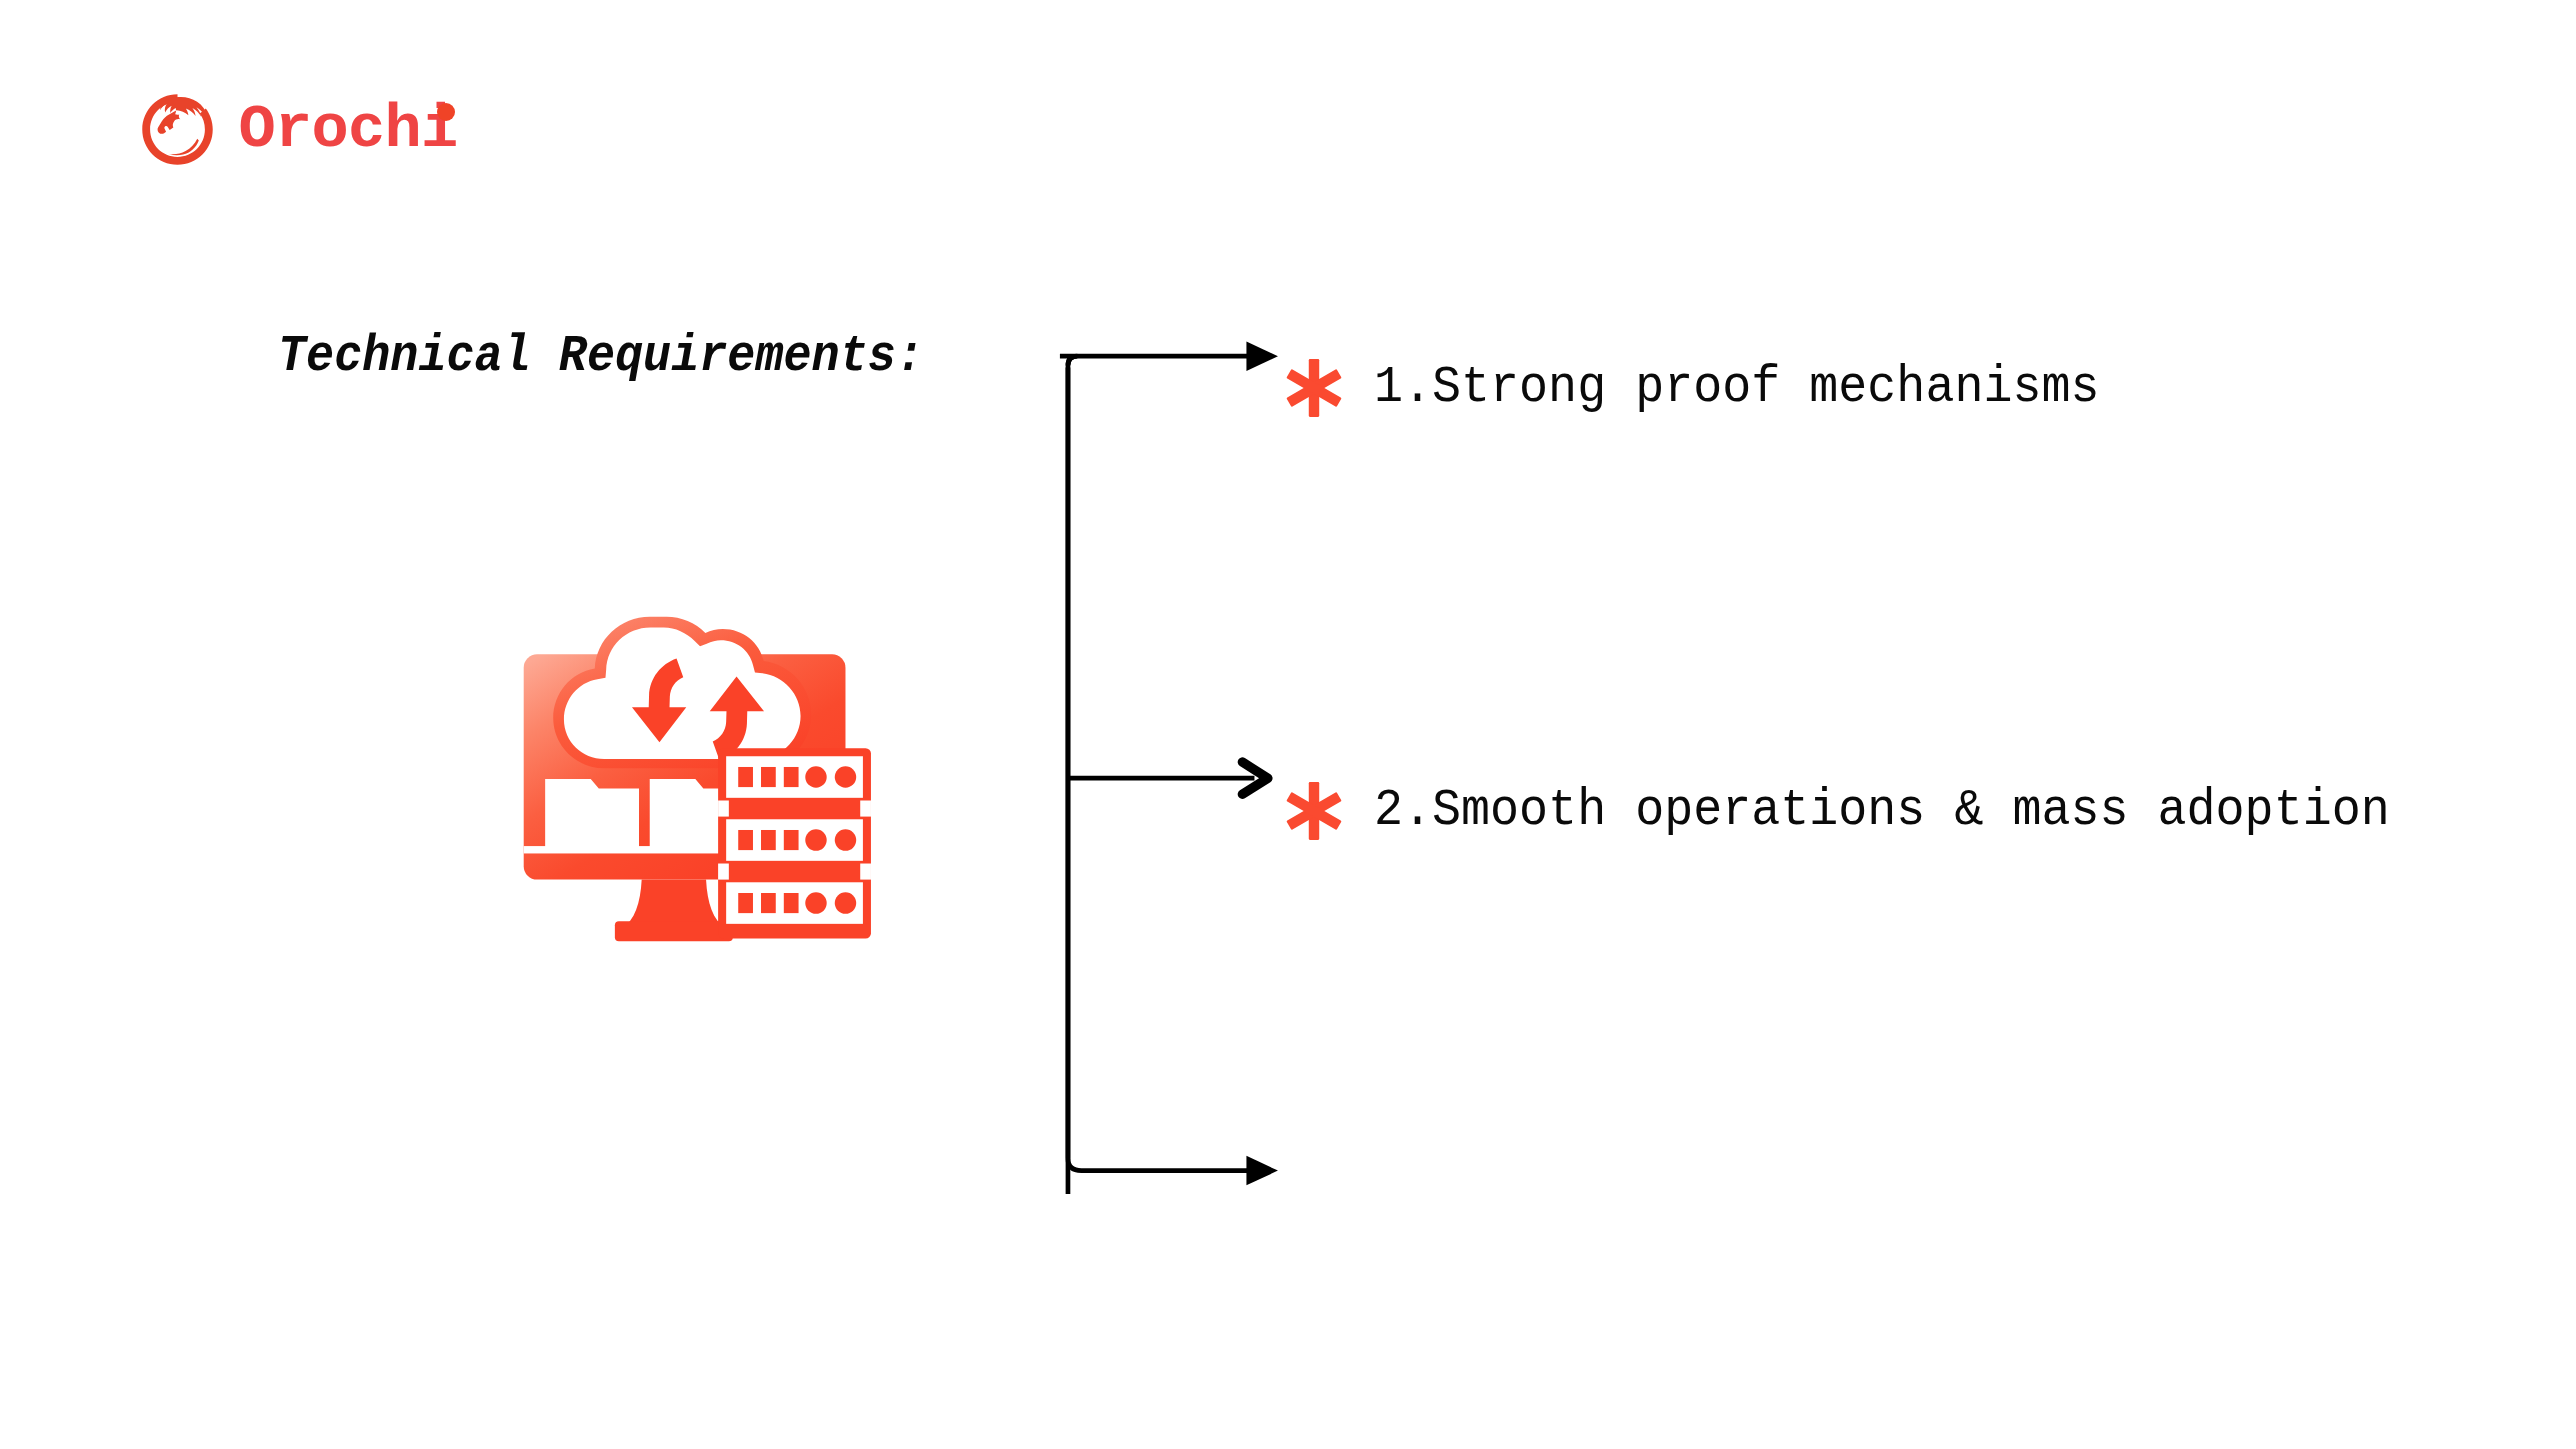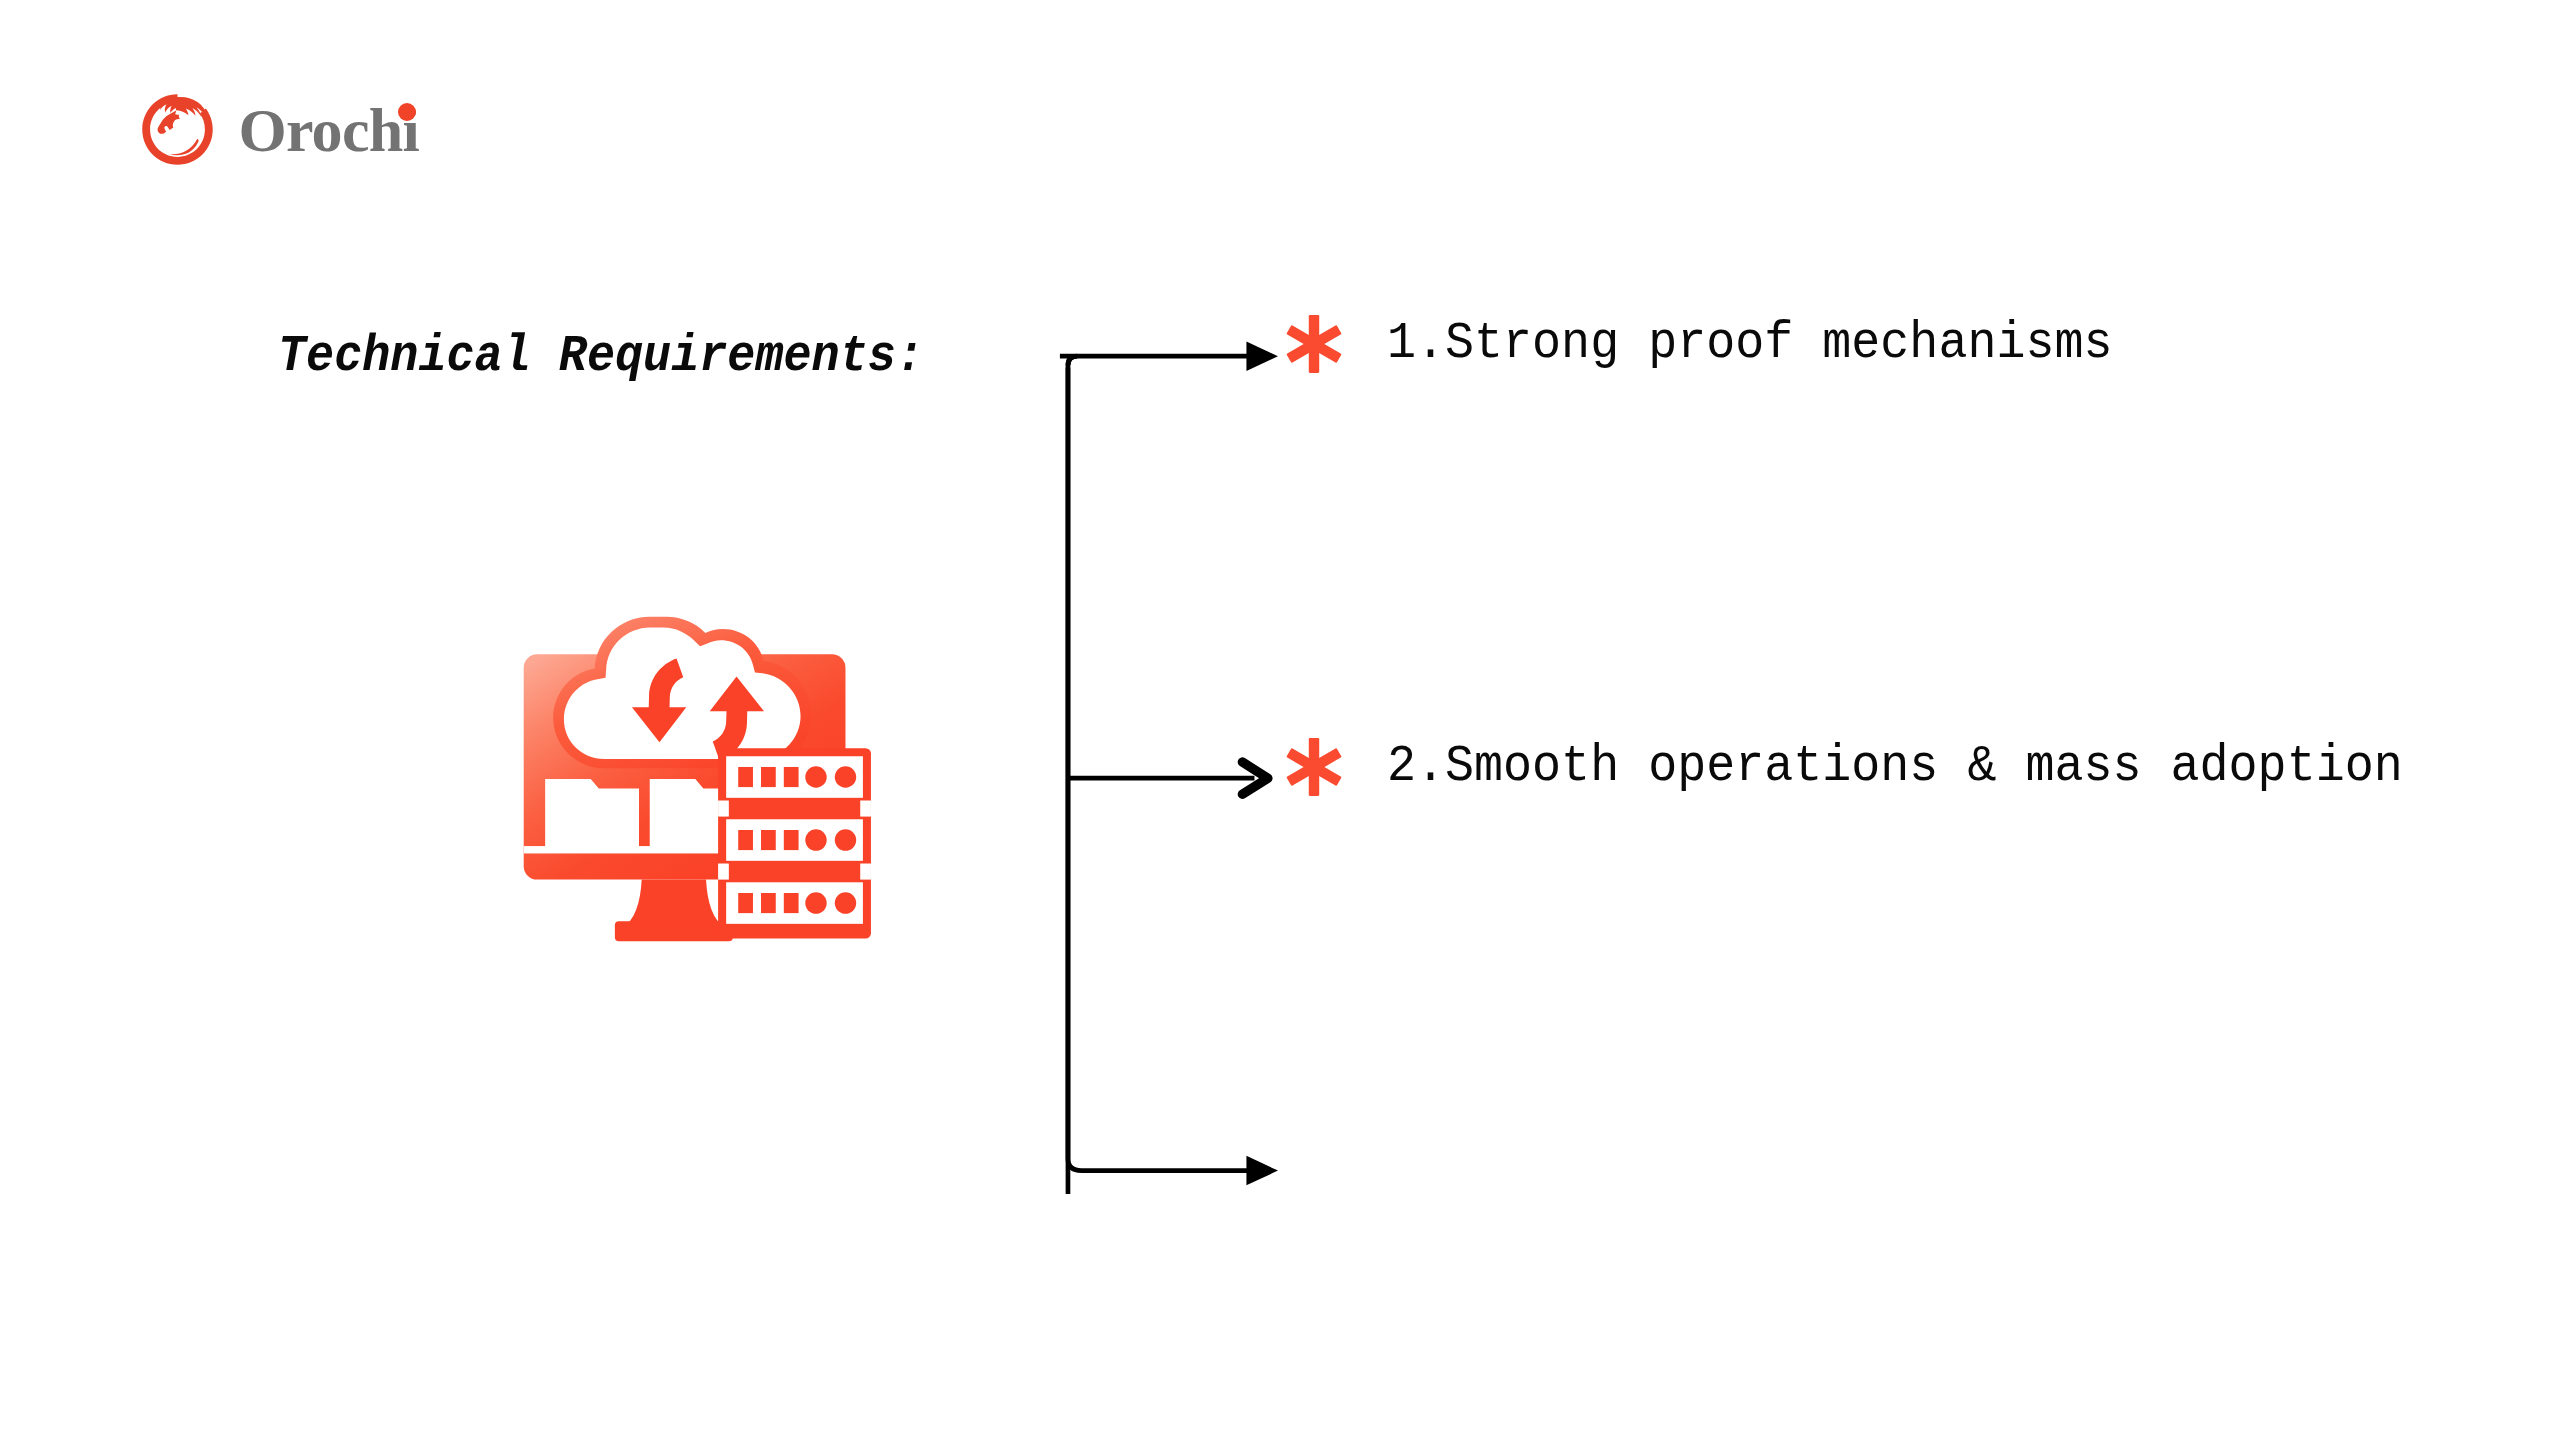--- a/index.html
+++ b/index.html
@@ -17,25 +17,25 @@
   }
 
   
   #brand {
     position:absolute;
     left:134px; top:86px;
     display:flex; align-items:center; gap:17.4px;
   }
   #brand-mark { width:87px; height:87px; display:block; }
   #brand-word {
-    font-family:Liberation Serif, serif;
+    font-family:Liberation Mono, monospace;
     font-weight:700;
     font-size:62px;
     letter-spacing:-0.7px;
-    color:#737373;
+    color:#ef4444;
     line-height:1;
     position:relative;
     white-space:nowrap;
   }
   #brand-dot {
     position:absolute;
     width:18px; height:18px;
     border-radius:50%;
     background:#F04327;
     right:2.7px; top:4px;
@@ -70,22 +70,23 @@
     left:0; top:0;
     width:2576px; height:1449px;
     pointer-events:none;
   }
 
   
   .req-row {
     position:absolute;
     display:flex;
     align-items:center;
-    gap:44px;
+    gap:31px;
     white-space:nowrap;
+    margin-top:44px;
   }
   #req-0 { left:1285px; top:315px; }
   #req-1 { left:1285px; top:738px; }
   #req-2 { left:1285px; top:1124px; }
 
   .req-bullet {
     width:58px; height:58px;
     flex:0 0 58px;
     display:block;
   }

